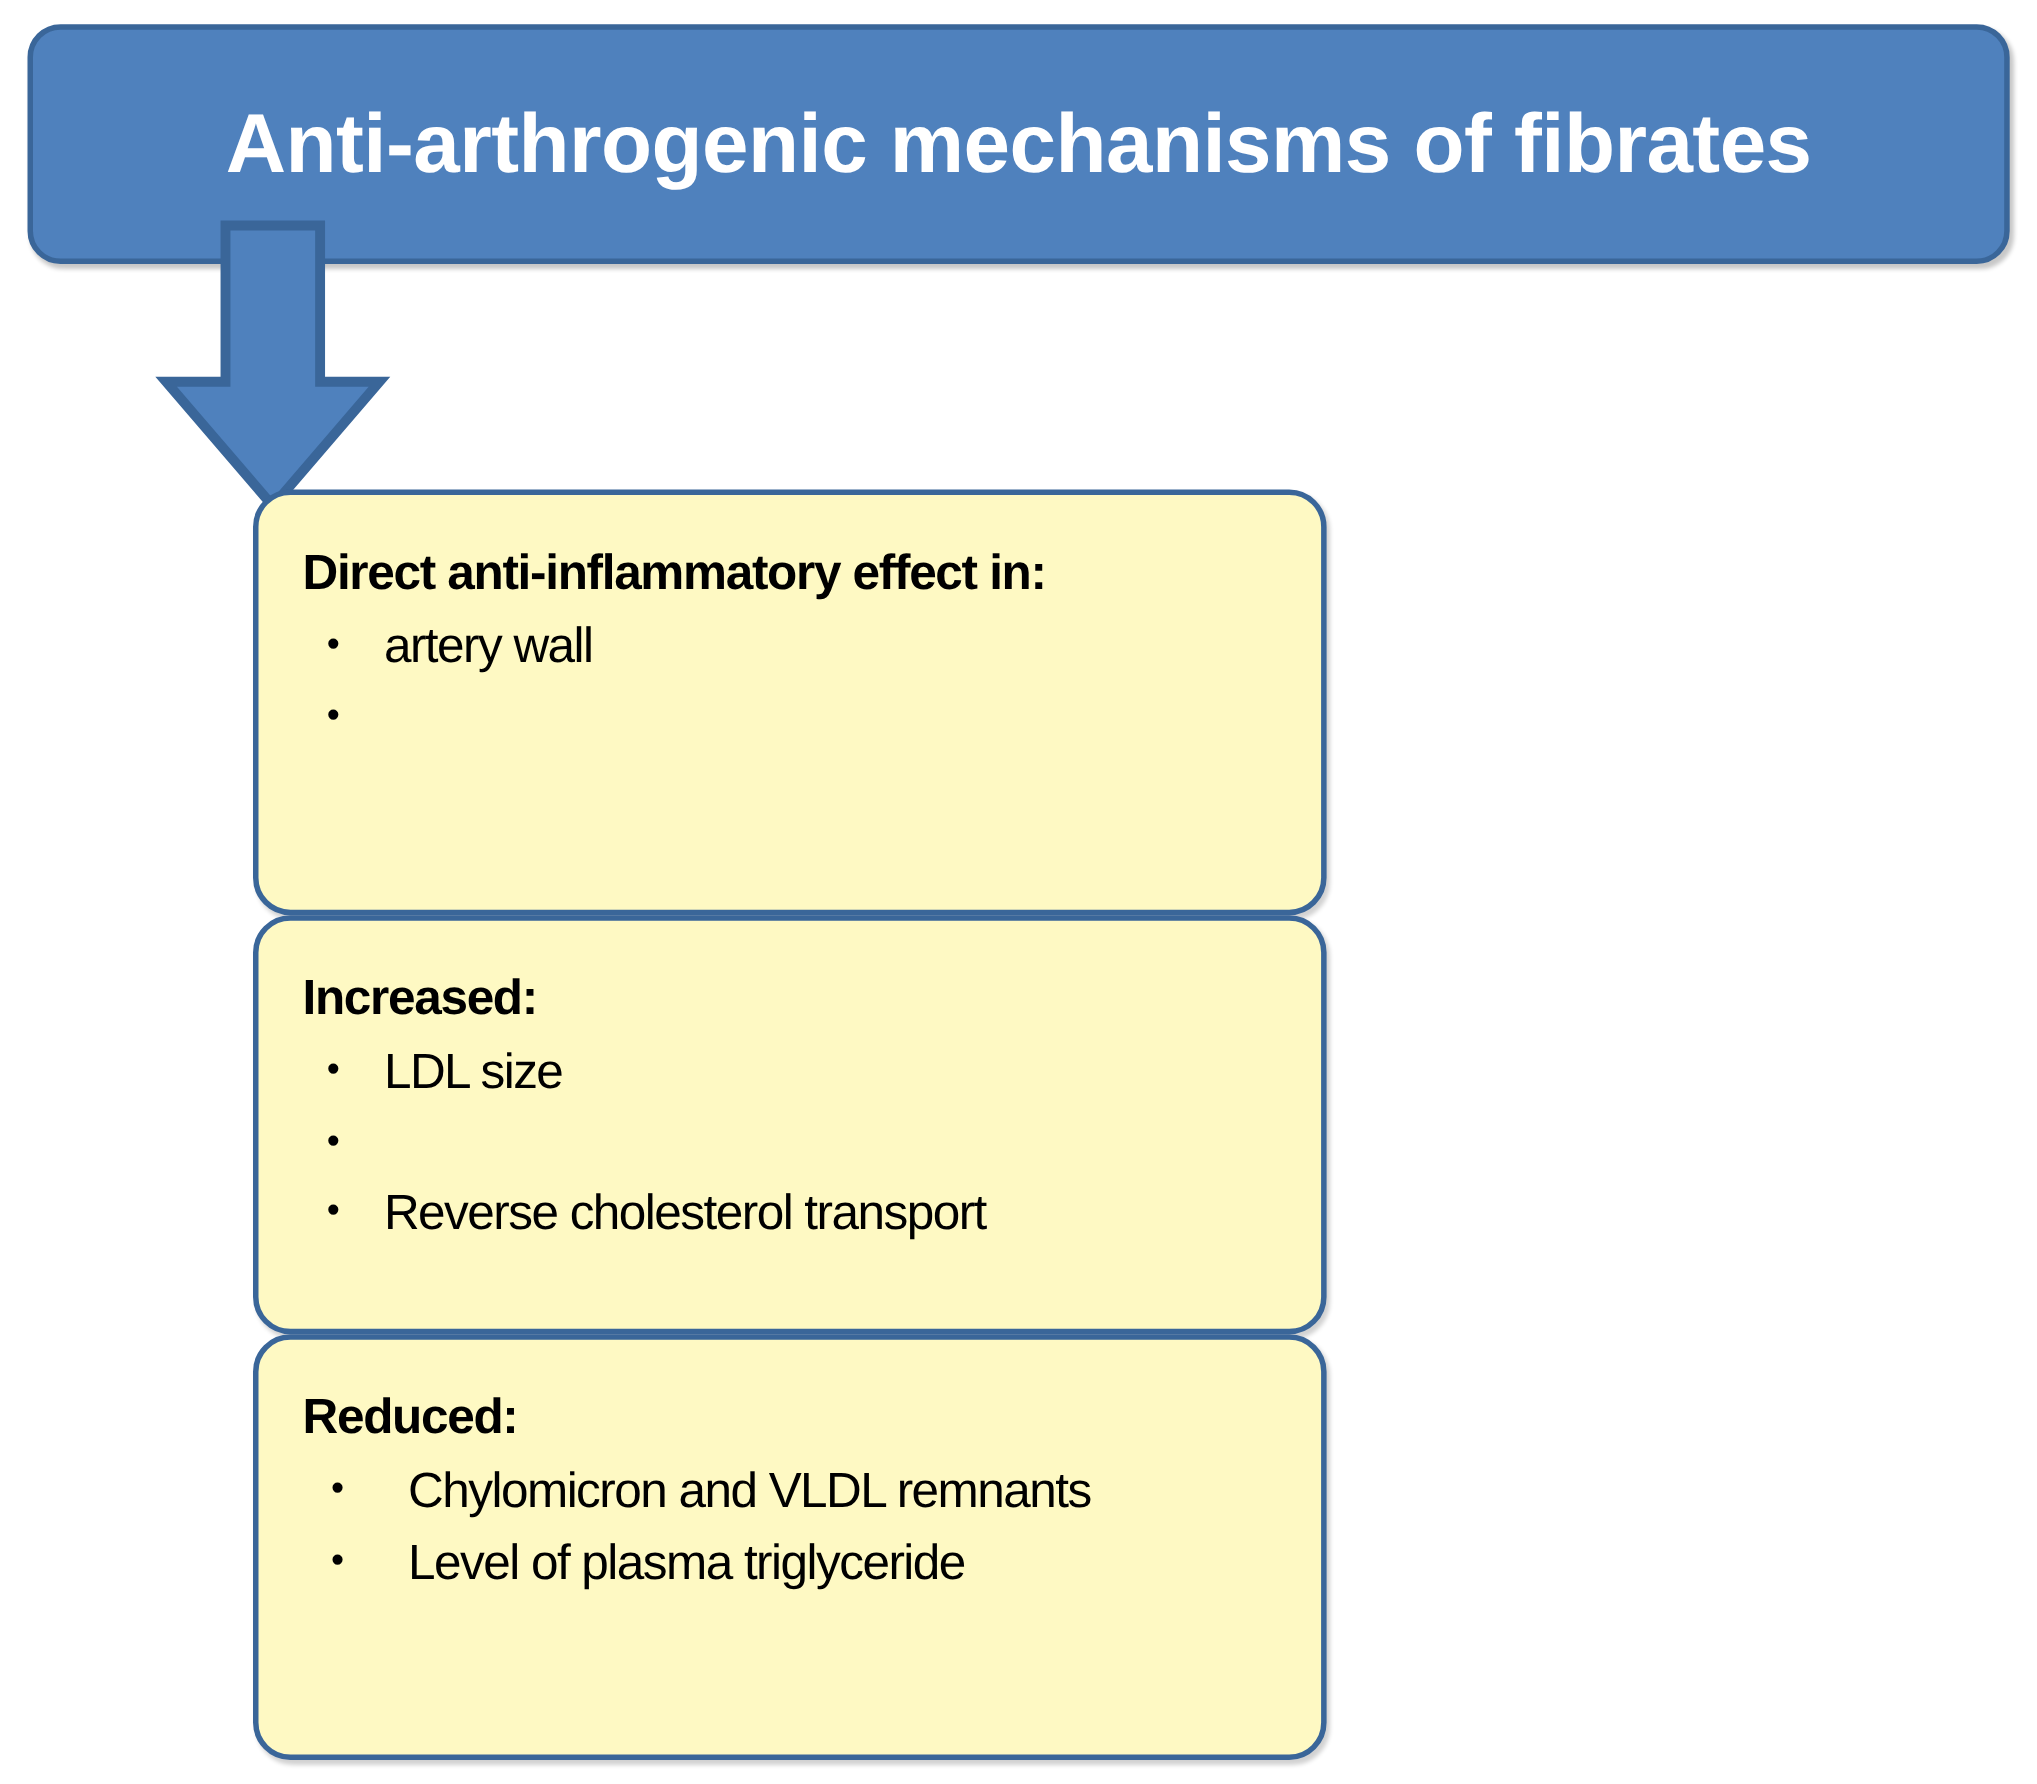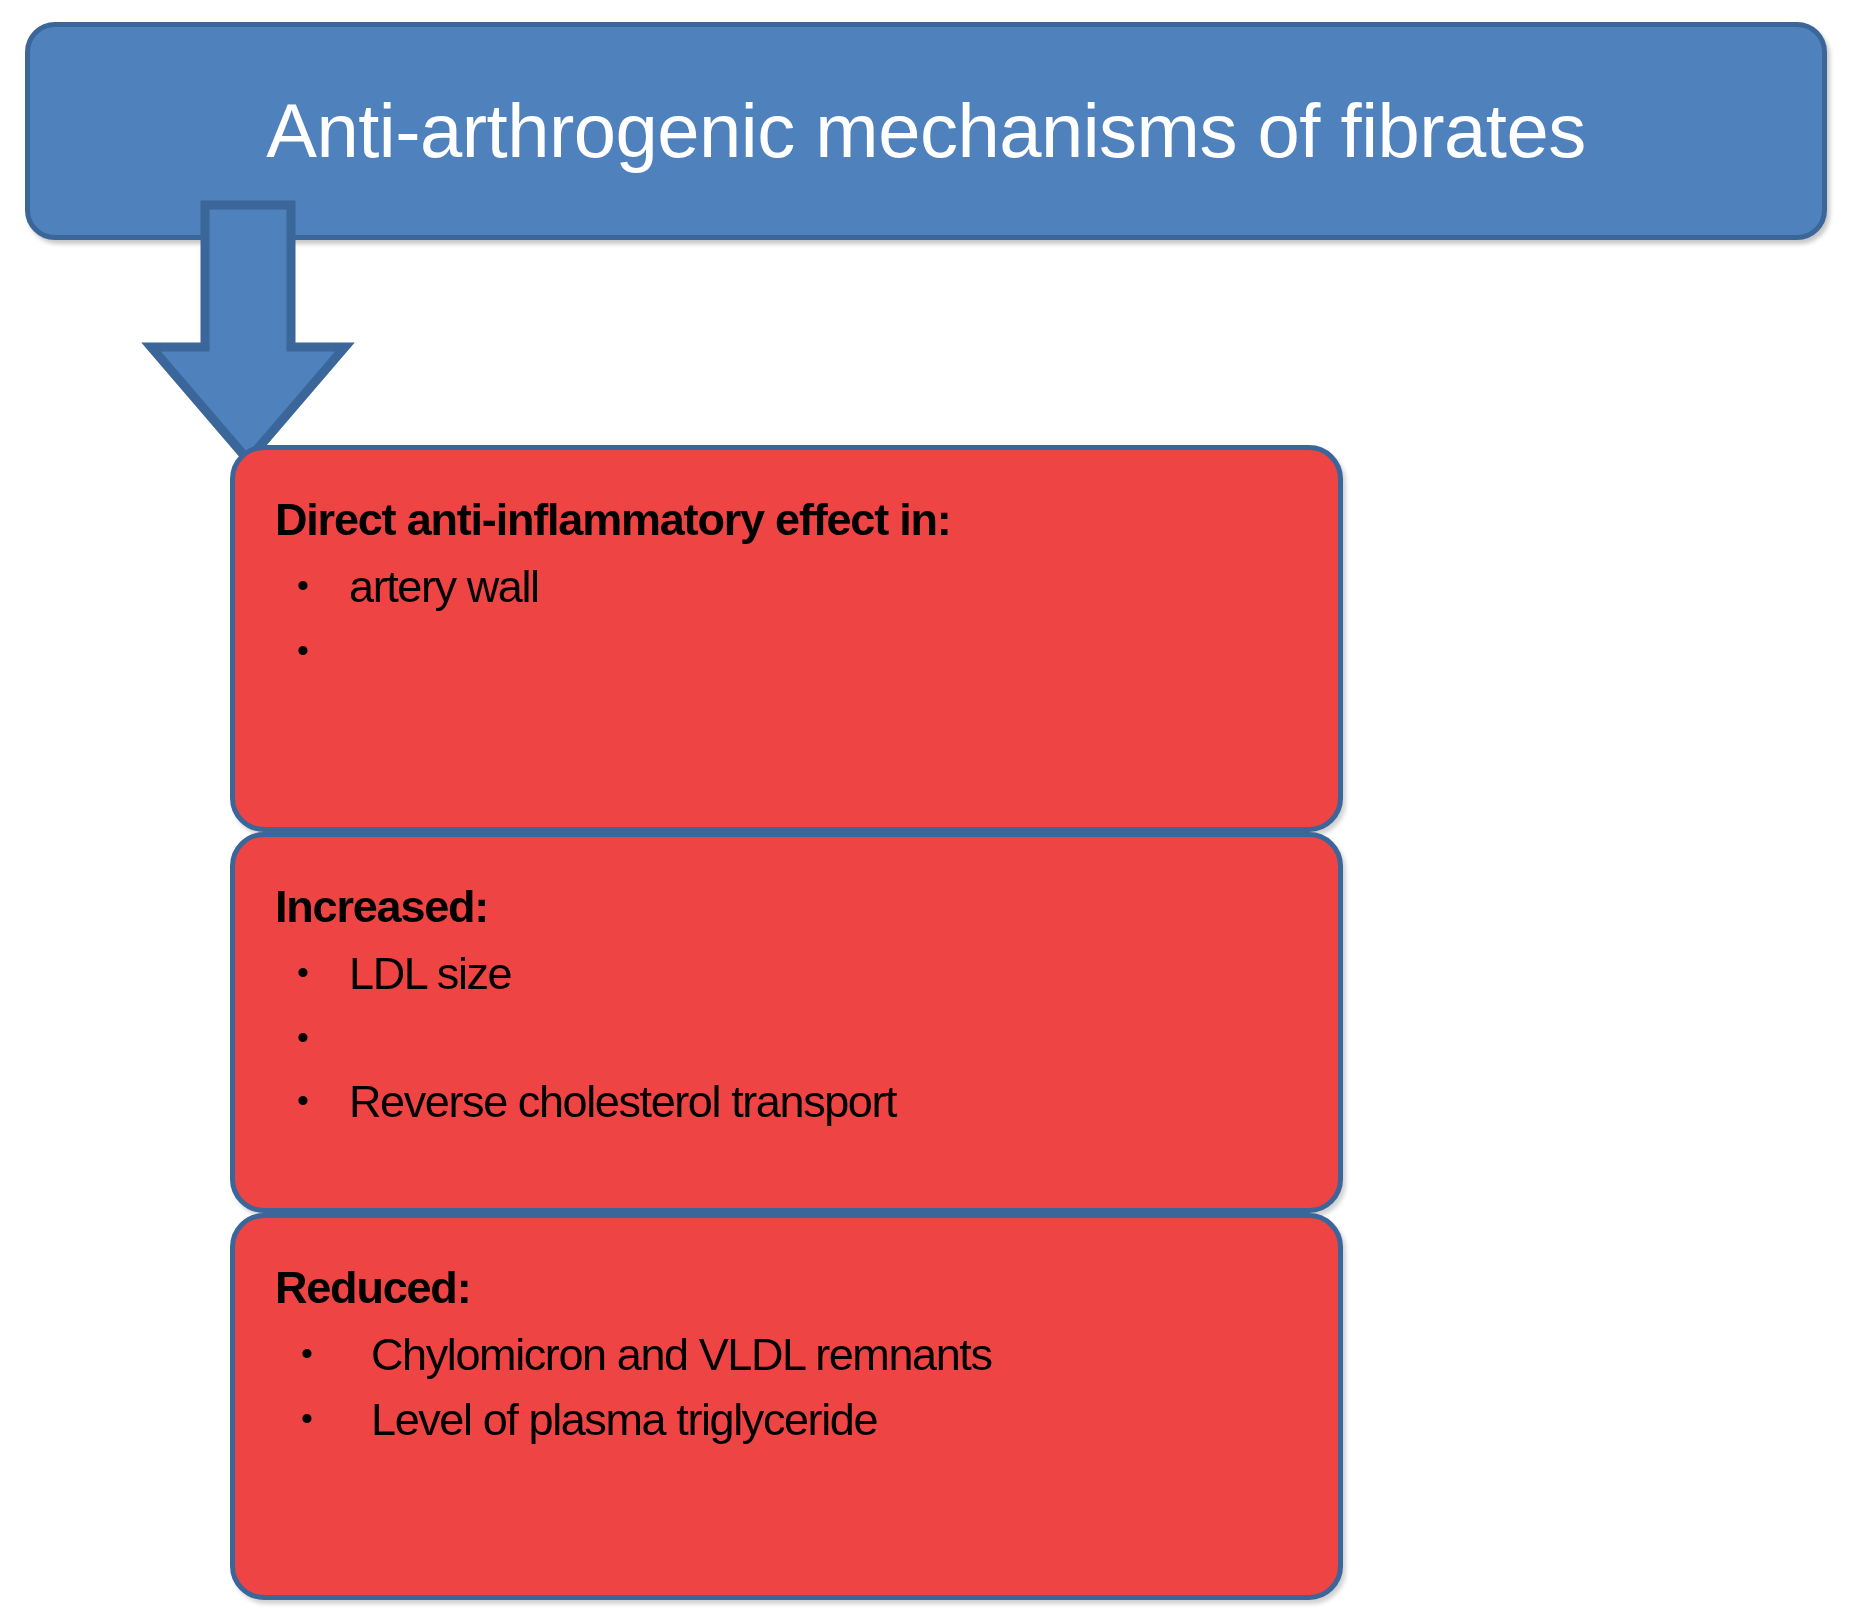--- a/index.html
+++ b/index.html
@@ -30,21 +30,21 @@
     border: 5px solid #3A6699;
     border-radius: 30px;
     box-shadow: 3px 4px 4px rgba(0,0,0,0.22);
     display: flex;
     align-items: center;
     justify-content: center;
   }
   #title-text {
     color: #ffffff;
     font-size: 76px;
-    font-weight: normal;
+    font-weight: bold;
     letter-spacing: -0.5px;
     line-height: 1.05;
     text-align: center;
     white-space: nowrap;
     padding: 0 30px;
   }
 
   
   #arrow-connector {
     position: absolute;
@@ -55,23 +55,23 @@
   }
   #arrow-connector svg {
     display: block;
     overflow: visible;
   }
 
   
   .content-box {
     position: absolute;
     left: 230px;
-    width: 1113px;
+    width: 976px;
     box-sizing: border-box;
-    background: #ef4444;
+    background: #fef9c3;
     border: 5px solid #3A6699;
     border-radius: 34px;
     box-shadow: 3px 4px 4px rgba(0,0,0,0.18);
     padding: 26px 40px 20px 40px;
   }
   #box-1 { top: 445px;  height: 387px; }
   #box-2 { top: 832px;  height: 381px; }
   #box-3 { top: 1213px; height: 387px; }
 
   .box-heading {

